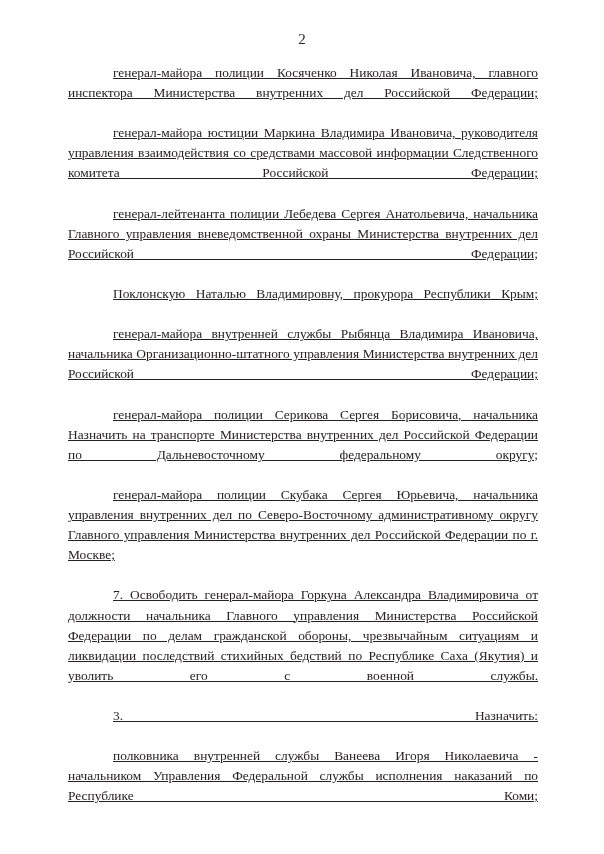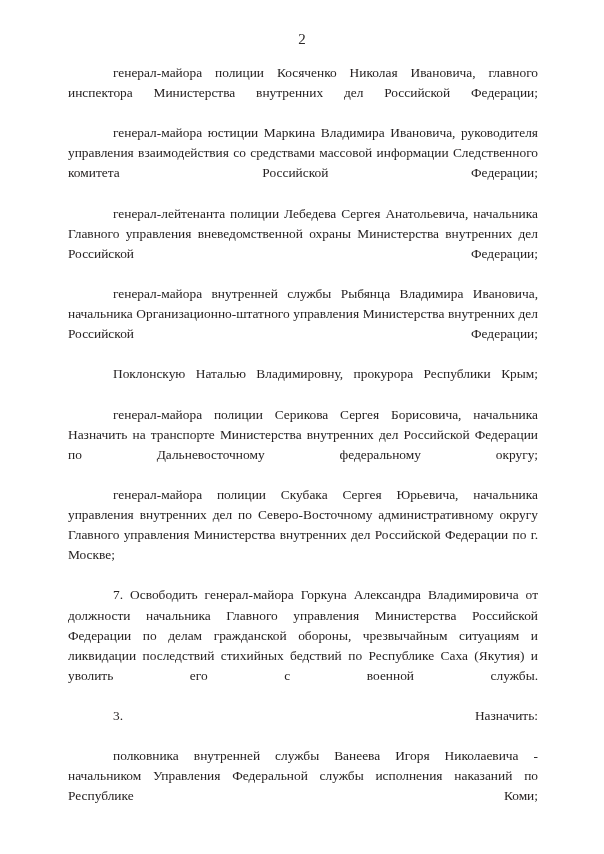--- a/index.html
+++ b/index.html
@@ -41,41 +41,42 @@
     text-justify: inter-word;
     color: #262222;
   }
   .body-text p {
     margin: 0;
     text-indent: 45px;
     text-align: justify;
     text-justify: inter-word;
     -webkit-hyphens: none;
     hyphens: none;
+    text-decoration: underline;
   }
   
   .body-text p:after {
     content: "";
     display: inline-block;
     width: 100%;
   }
 </style>
 </head>
 <body>
 
 <div class="page">
 
   <div class="page-number">2</div>
 
   <div class="body-text">
     <p>генерал-майора полиции Косяченко Николая Ивановича, главного инспектора Министерства внутренних дел Российской Федерации;</p>
     <p>генерал-майора юстиции Маркина Владимира Ивановича, руководителя управления взаимодействия со средствами массовой информации Следственного комитета Российской Федерации;</p>
     <p>генерал-лейтенанта полиции Лебедева Сергея Анатольевича, начальника Главного управления вневедомственной охраны Министерства внутренних дел Российской Федерации;</p>
+    <p>Поклонскую Наталью Владимировну, прокурора Республики Крым;</p>
     <p>генерал-майора внутренней службы Рыбянца Владимира Ивановича, начальника Организационно-штатного управления Министерства внутренних дел Российской Федерации;</p>
-    <p>Поклонскую Наталью Владимировну, прокурора Республики Крым;</p>
     <p>генерал-майора полиции Серикова Сергея Борисовича, начальника Назначить на транспорте Министерства внутренних дел Российской Федерации по Дальневосточному федеральному округу;</p>
     <p>генерал-майора полиции Скубака Сергея Юрьевича, начальника управления внутренних дел по Северо-Восточному административному округу Главного управления Министерства внутренних дел Российской Федерации по г. Москве;</p>
     <p>7. Освободить генерал-майора Горкуна Александра Владимировича от должности начальника Главного управления Министерства Российской Федерации по делам гражданской обороны, чрезвычайным ситуациям и ликвидации последствий стихийных бедствий по Республике Саха (Якутия) и уволить его с военной службы.</p>
     <p>3. Назначить:</p>
     <p>полковника внутренней службы Ванеева Игоря Николаевича - начальником Управления Федеральной службы исполнения наказаний по Республике Коми;</p>
 
   </div>
 
 </div>
 

